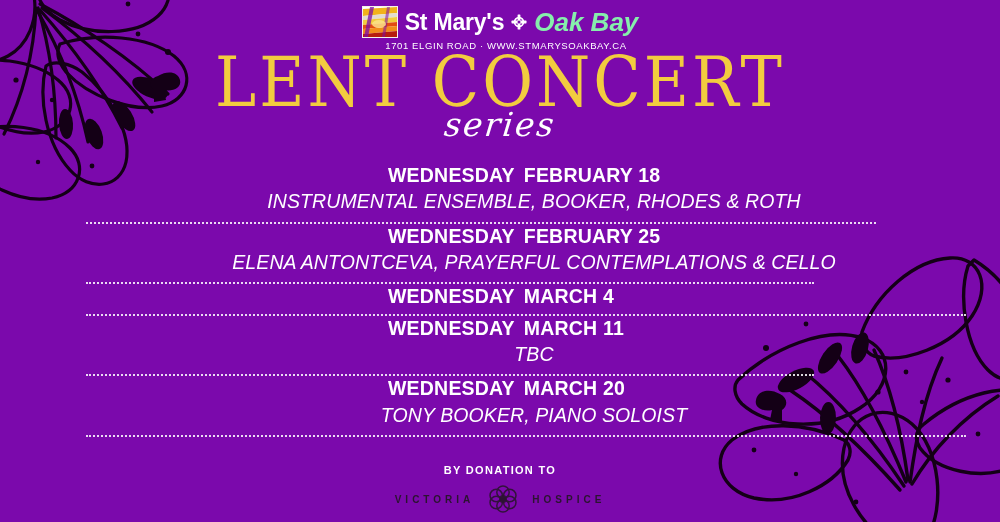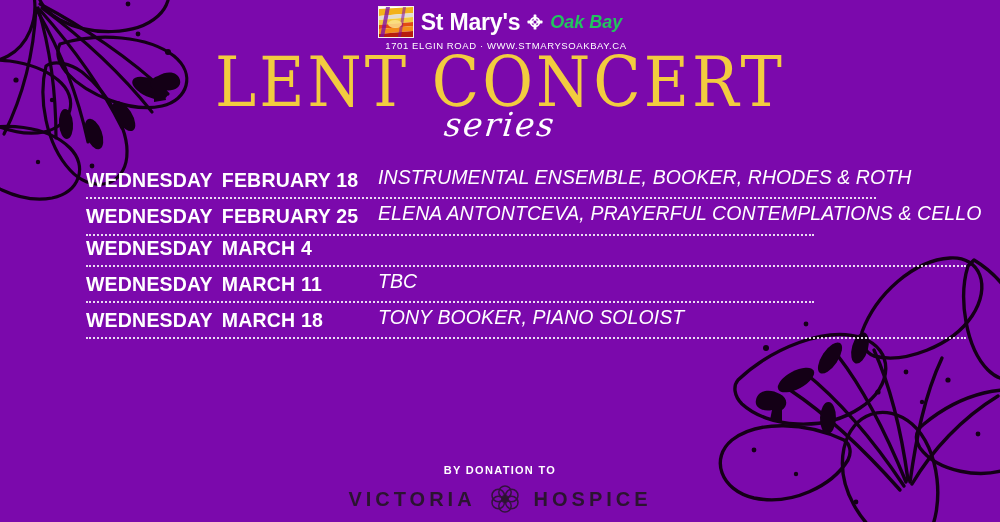--- a/index.html
+++ b/index.html
@@ -39,22 +39,22 @@
   #logo-name{
     color:#ffffff;
     font-weight:bold;
     font-size:23px;
     letter-spacing:-0.2px;
     white-space:nowrap;
     line-height:1;
   }
   #logo-cross{ width:16px;height:16px;flex:none; }
   #logo-parish{
-    color:#22c55e;
-    font-size:18px;
+    color:#86efac;
+    font-size:26px;
     font-style:italic;
     font-weight:bold;
     white-space:nowrap;
     line-height:1;
   }
   #logo-address{
     color:#ffffff;
     font-size:9.5px;
     font-weight:normal;
     letter-spacing:0.6px;
@@ -89,22 +89,23 @@
   }
 
   
   #schedule{
     position:absolute;
     left:86px; right:18px; top:163px;
   }
   .row{
     position:relative;
     display:flex;
-    align-items:flex-end;
+    align-items:center;
     padding-bottom:7px;
+    flex-direction:column;
   }
   .row .rule{
     position:absolute;left:0;bottom:0;
     height:0;
     border-bottom:2px dotted rgba(255,255,255,.85);
   }
   .date{
     flex:none;
     width:292px;
     color:#ffffff;
@@ -134,21 +135,21 @@
     color:#ffffff;
     font-weight:bold;
     font-size:11px;
     letter-spacing:1.3px;
     margin-bottom:8px;
   }
   #hospice{
     display:flex;align-items:center;gap:14px;
     color:#2b1430;
     font-weight:bold;
-    font-size:20px;
+    font-size:10px;
     letter-spacing:4px;
   }
   #hospice-mark{ width:30px;height:30px;flex:none; }
 </style>
 </head>
 <body>
 
 <div id="poster">
 
   <svg id="lily-tl" class="art" viewBox="0 0 300 260">
@@ -274,21 +275,21 @@
         <div class="rule" style="width: 880px;"></div>
       </div>
       <div class="row">
         <div class="date"><span class="dow">WEDNESDAY</span><span>MARCH 11</span></div>
         <div class="perf">
           <div>TBC</div>
         </div>
         <div class="rule" style="width: 728px;"></div>
       </div>
       <div class="row">
-        <div class="date"><span class="dow">WEDNESDAY</span><span>MARCH 18</span></div>
+        <div class="date"><span class="dow">WEDNESDAY</span><span>MARCH 20</span></div>
         <div class="perf">
           <div>TONY BOOKER, PIANO SOLOIST</div>
         </div>
         <div class="rule" style="width: 880px;"></div>
       </div>
     </div>
 
   <div id="footer">
     <div id="donation">BY DONATION TO</div>
     <div id="hospice">

